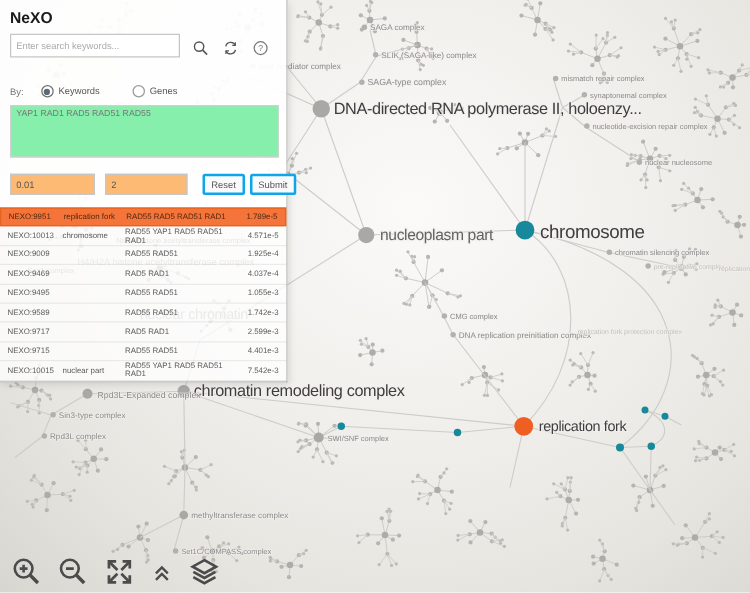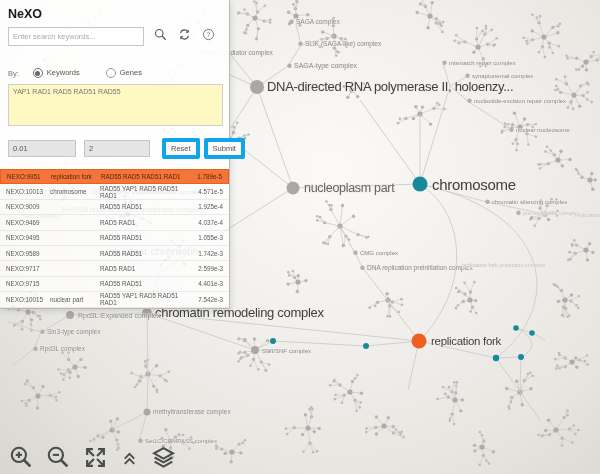--- a/index.html
+++ b/index.html
@@ -6,37 +6,37 @@
   body{width:600px;height:474px;overflow:hidden;font-family:"Liberation Sans","DejaVu Sans",sans-serif;position:relative;
        background:radial-gradient(ellipse at 55% 35%, #fbfaf9 0%, #f0eeea 45%, #e7e5e0 72%, #d8d6d0 100%);}
   #stage{position:absolute;inset:0;width:600px;height:474px}
   svg text{font-family:"Liberation Sans","DejaVu Sans",sans-serif}
 
   
   .panel{position:absolute;left:0;top:0;width:229px;border:1px solid #b9b8b6;border-left:none;border-top:none;
          box-shadow:1px 2px 6px rgba(0,0,0,.12)}
   .panel-top{background:rgba(255,255,255,.93);padding:5px 8px 10px}
   .panel-title{font-size:12.5px;font-weight:bold;color:#1a1a1a;margin:2px 0 6px}
-  .search-row{display:flex;align-items:flex-start}
+  .search-row{display:flex;align-items:flex-end}
   .search-input{width:126px;height:15px;border:1px solid #c6c6c6;background:#fff;font-size:7.5px;color:#444;padding:1px 4px;outline:none}
   .search-input::placeholder{color:#aaa}
   .icon-btn{width:15px;height:15px;margin-left:9px;display:flex;align-items:center;justify-content:center;cursor:pointer}
   .by-row{display:flex;align-items:center;margin-top:22px;font-size:7.5px;color:#555}
   .by-row .cap{margin-right:14px;color:#777}
   .radio{width:8px;height:8px;border:1px solid #9a9a9a;border-radius:50%;background:#fff;display:inline-block;margin-right:4px;position:relative;vertical-align:-1px}
   .radio.on{border-color:#6f6f6f}
   .radio.on:after{content:"";position:absolute;left:1.5px;top:1.5px;width:5px;height:5px;border-radius:50%;background:#5d6a74}
   .radio-group{margin-right:26px;display:flex;align-items:flex-start}
   .sec-head{margin-top:16px;font-size:10.5px;color:#8a8a8a}
-  .query-box{margin-top:6px;width:205px;height:34px;border:1px solid #cfcfcf;background:#fef9c3;font-size:7px;color:#777;
+  .query-box{margin-top:6px;width:205px;height:34px;border:1px solid #cfcfcf;background:#86efac;font-size:7px;color:#777;
              padding:3px 4px;resize:none;outline:none;font-family:"Liberation Sans","DejaVu Sans",sans-serif}
   .param-row{display:flex;align-items:center;margin-top:8px}
-  .param-input{height:13px;border:1px solid #c6c6c6;background:#e5e5e5;font-size:7.5px;color:#555;padding:1px 4px;outline:none}
+  .param-input{height:13px;border:1px solid #c6c6c6;background:#fdba74;font-size:7.5px;color:#555;padding:1px 4px;outline:none}
   .p1{width:58px;margin-right:8px}.p2{width:56px;margin-right:8px}
-  .btn{font-size:7.5px;color:#555;background:#fafafa;border:4px solid #0ea5e9;border-radius:2px;padding:2px 5px;margin-left:4px;cursor:pointer}
+  .btn{font-size:7.5px;color:#555;background:#fafafa;border:2px solid #0ea5e9;border-radius:2px;padding:2px 5px;margin-left:4px;cursor:pointer}
   
   .results{background:rgba(255,255,255,.78)}
   .trow{display:flex;align-items:center;height:14.4px;padding:0 6px;font-size:6.3px;color:#5a5a5a;
         border-bottom:1px solid rgba(0,0,0,.07);cursor:pointer}
   .trow .c-id{width:44px}.trow .c-term{width:50px}.trow .c-genes{flex:1}.trow .c-p{width:40px;text-align:right}
   .trow.hl{background:#f4743a;color:#53280f;border:1px solid #e4631f;height:13.4px}
 
   
   .toolbar{position:absolute;left:8px;bottom:4px;display:flex;align-items:flex-end}
   .tool{width:26px;height:26px;margin-right:11px;display:flex;align-items:center;justify-content:center;cursor:pointer}

